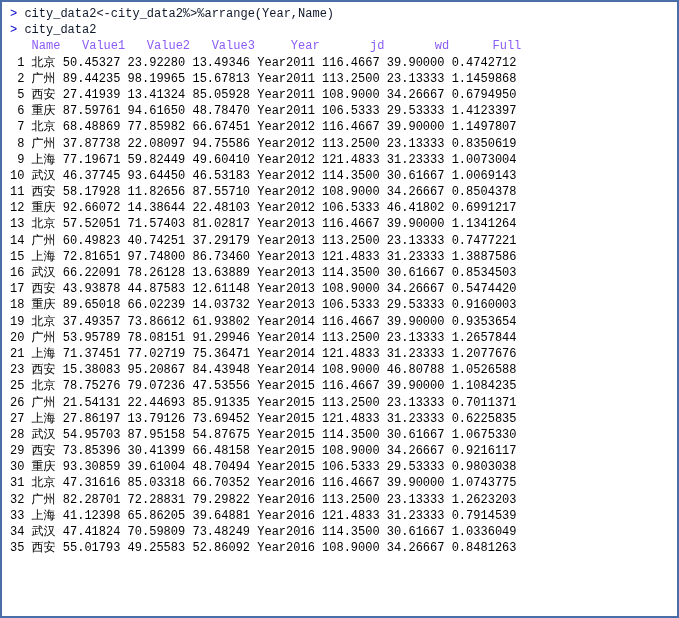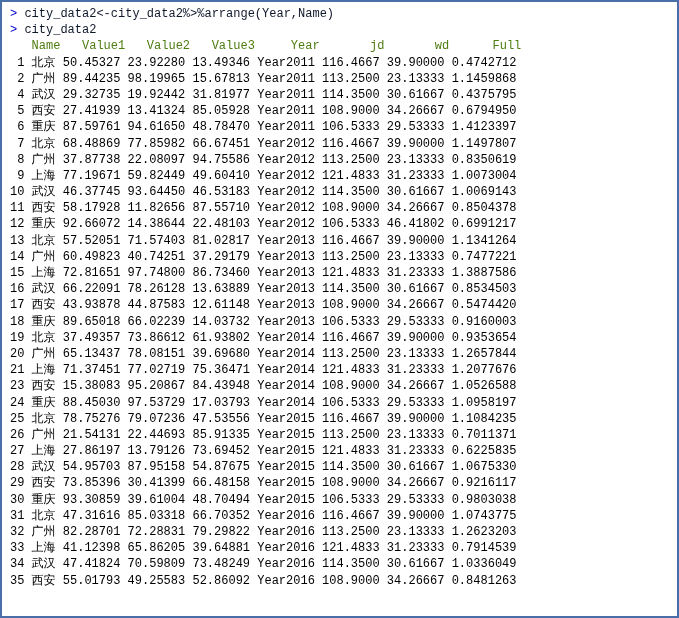--- a/index.html
+++ b/index.html
@@ -22,57 +22,55 @@
     .line {
       white-space: pre;
     }
     .prompt {
       color: #0000cc;
     }
     .code {
       color: #0f172a;
     }
     .header {
-      color: #4d7c0f;
+      color: #8b5cf6;
       white-space: pre;
     }
     .row {
       color: #000000;
       white-space: pre;
     }
   </style>
 </head>
 <body>
 
 <div class="line"><span class="prompt">&gt; </span><span class="code">city_data2&lt;-city_data2%&gt;%arrange(Year,Name)</span></div>
 <div class="line"><span class="prompt">&gt; </span><span class="code">city_data2</span></div>
 <div class="header" id="table-header">   Name   Value1   Value2   Value3     Year       jd       wd      Full</div>
 <div id="table-rows">
     <div class="row"> 1 北京 50.45327 23.92280 13.49346 Year2011 116.4667 39.90000 0.4742712</div>
     <div class="row"> 2 广州 89.44235 98.19965 15.67813 Year2011 113.2500 23.13333 1.1459868</div>
-    <div class="row"> 4 武汉 29.32735 19.92442 31.81977 Year2011 114.3500 30.61667 0.4375795</div>
     <div class="row"> 5 西安 27.41939 13.41324 85.05928 Year2011 108.9000 34.26667 0.6794950</div>
     <div class="row"> 6 重庆 87.59761 94.61650 48.78470 Year2011 106.5333 29.53333 1.4123397</div>
     <div class="row"> 7 北京 68.48869 77.85982 66.67451 Year2012 116.4667 39.90000 1.1497807</div>
     <div class="row"> 8 广州 37.87738 22.08097 94.75586 Year2012 113.2500 23.13333 0.8350619</div>
     <div class="row"> 9 上海 77.19671 59.82449 49.60410 Year2012 121.4833 31.23333 1.0073004</div>
     <div class="row">10 武汉 46.37745 93.64450 46.53183 Year2012 114.3500 30.61667 1.0069143</div>
     <div class="row">11 西安 58.17928 11.82656 87.55710 Year2012 108.9000 34.26667 0.8504378</div>
     <div class="row">12 重庆 92.66072 14.38644 22.48103 Year2012 106.5333 46.41802 0.6991217</div>
     <div class="row">13 北京 57.52051 71.57403 81.02817 Year2013 116.4667 39.90000 1.1341264</div>
     <div class="row">14 广州 60.49823 40.74251 37.29179 Year2013 113.2500 23.13333 0.7477221</div>
     <div class="row">15 上海 72.81651 97.74800 86.73460 Year2013 121.4833 31.23333 1.3887586</div>
     <div class="row">16 武汉 66.22091 78.26128 13.63889 Year2013 114.3500 30.61667 0.8534503</div>
     <div class="row">17 西安 43.93878 44.87583 12.61148 Year2013 108.9000 34.26667 0.5474420</div>
     <div class="row">18 重庆 89.65018 66.02239 14.03732 Year2013 106.5333 29.53333 0.9160003</div>
     <div class="row">19 北京 37.49357 73.86612 61.93802 Year2014 116.4667 39.90000 0.9353654</div>
-    <div class="row">20 广州 65.13437 78.08151 39.69680 Year2014 113.2500 23.13333 1.2657844</div>
+    <div class="row">20 广州 53.95789 78.08151 91.29946 Year2014 113.2500 23.13333 1.2657844</div>
     <div class="row">21 上海 71.37451 77.02719 75.36471 Year2014 121.4833 31.23333 1.2077676</div>
-    <div class="row">23 西安 15.38083 95.20867 84.43948 Year2014 108.9000 34.26667 1.0526588</div>
-    <div class="row">24 重庆 88.45030 97.53729 17.03793 Year2014 106.5333 29.53333 1.0958197</div>
+    <div class="row">23 西安 15.38083 95.20867 84.43948 Year2014 108.9000 46.80788 1.0526588</div>
     <div class="row">25 北京 78.75276 79.07236 47.53556 Year2015 116.4667 39.90000 1.1084235</div>
     <div class="row">26 广州 21.54131 22.44693 85.91335 Year2015 113.2500 23.13333 0.7011371</div>
     <div class="row">27 上海 27.86197 13.79126 73.69452 Year2015 121.4833 31.23333 0.6225835</div>
     <div class="row">28 武汉 54.95703 87.95158 54.87675 Year2015 114.3500 30.61667 1.0675330</div>
     <div class="row">29 西安 73.85396 30.41399 66.48158 Year2015 108.9000 34.26667 0.9216117</div>
     <div class="row">30 重庆 93.30859 39.61004 48.70494 Year2015 106.5333 29.53333 0.9803038</div>
     <div class="row">31 北京 47.31616 85.03318 66.70352 Year2016 116.4667 39.90000 1.0743775</div>
     <div class="row">32 广州 82.28701 72.28831 79.29822 Year2016 113.2500 23.13333 1.2623203</div>
     <div class="row">33 上海 41.12398 65.86205 39.64881 Year2016 121.4833 31.23333 0.7914539</div>
     <div class="row">34 武汉 47.41824 70.59809 73.48249 Year2016 114.3500 30.61667 1.0336049</div>

